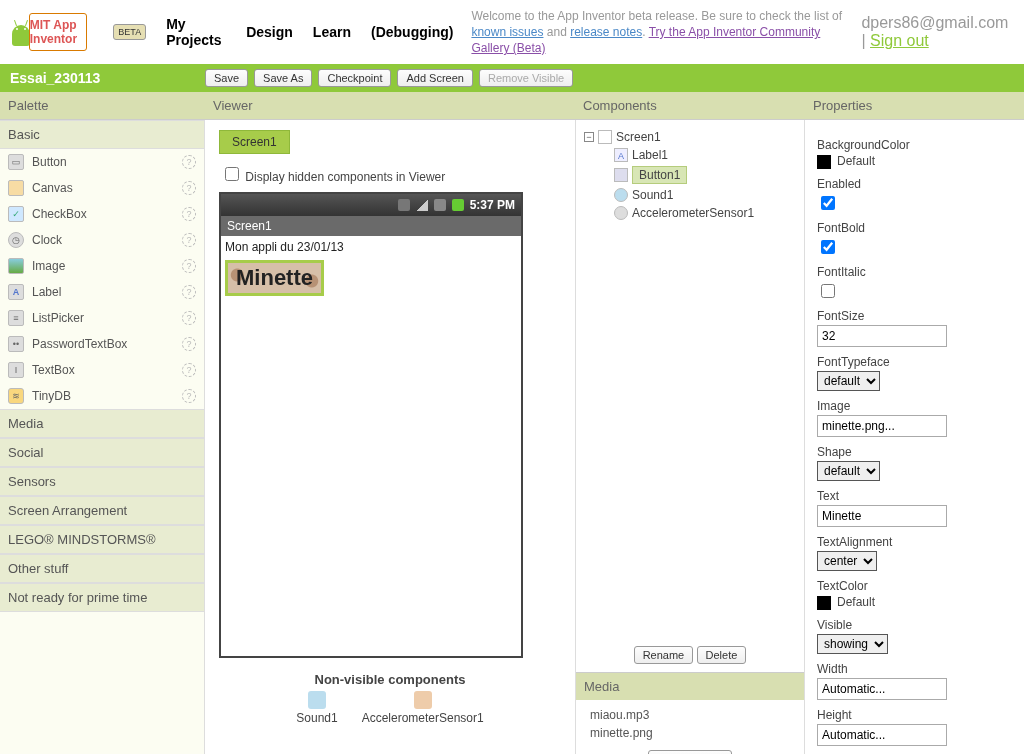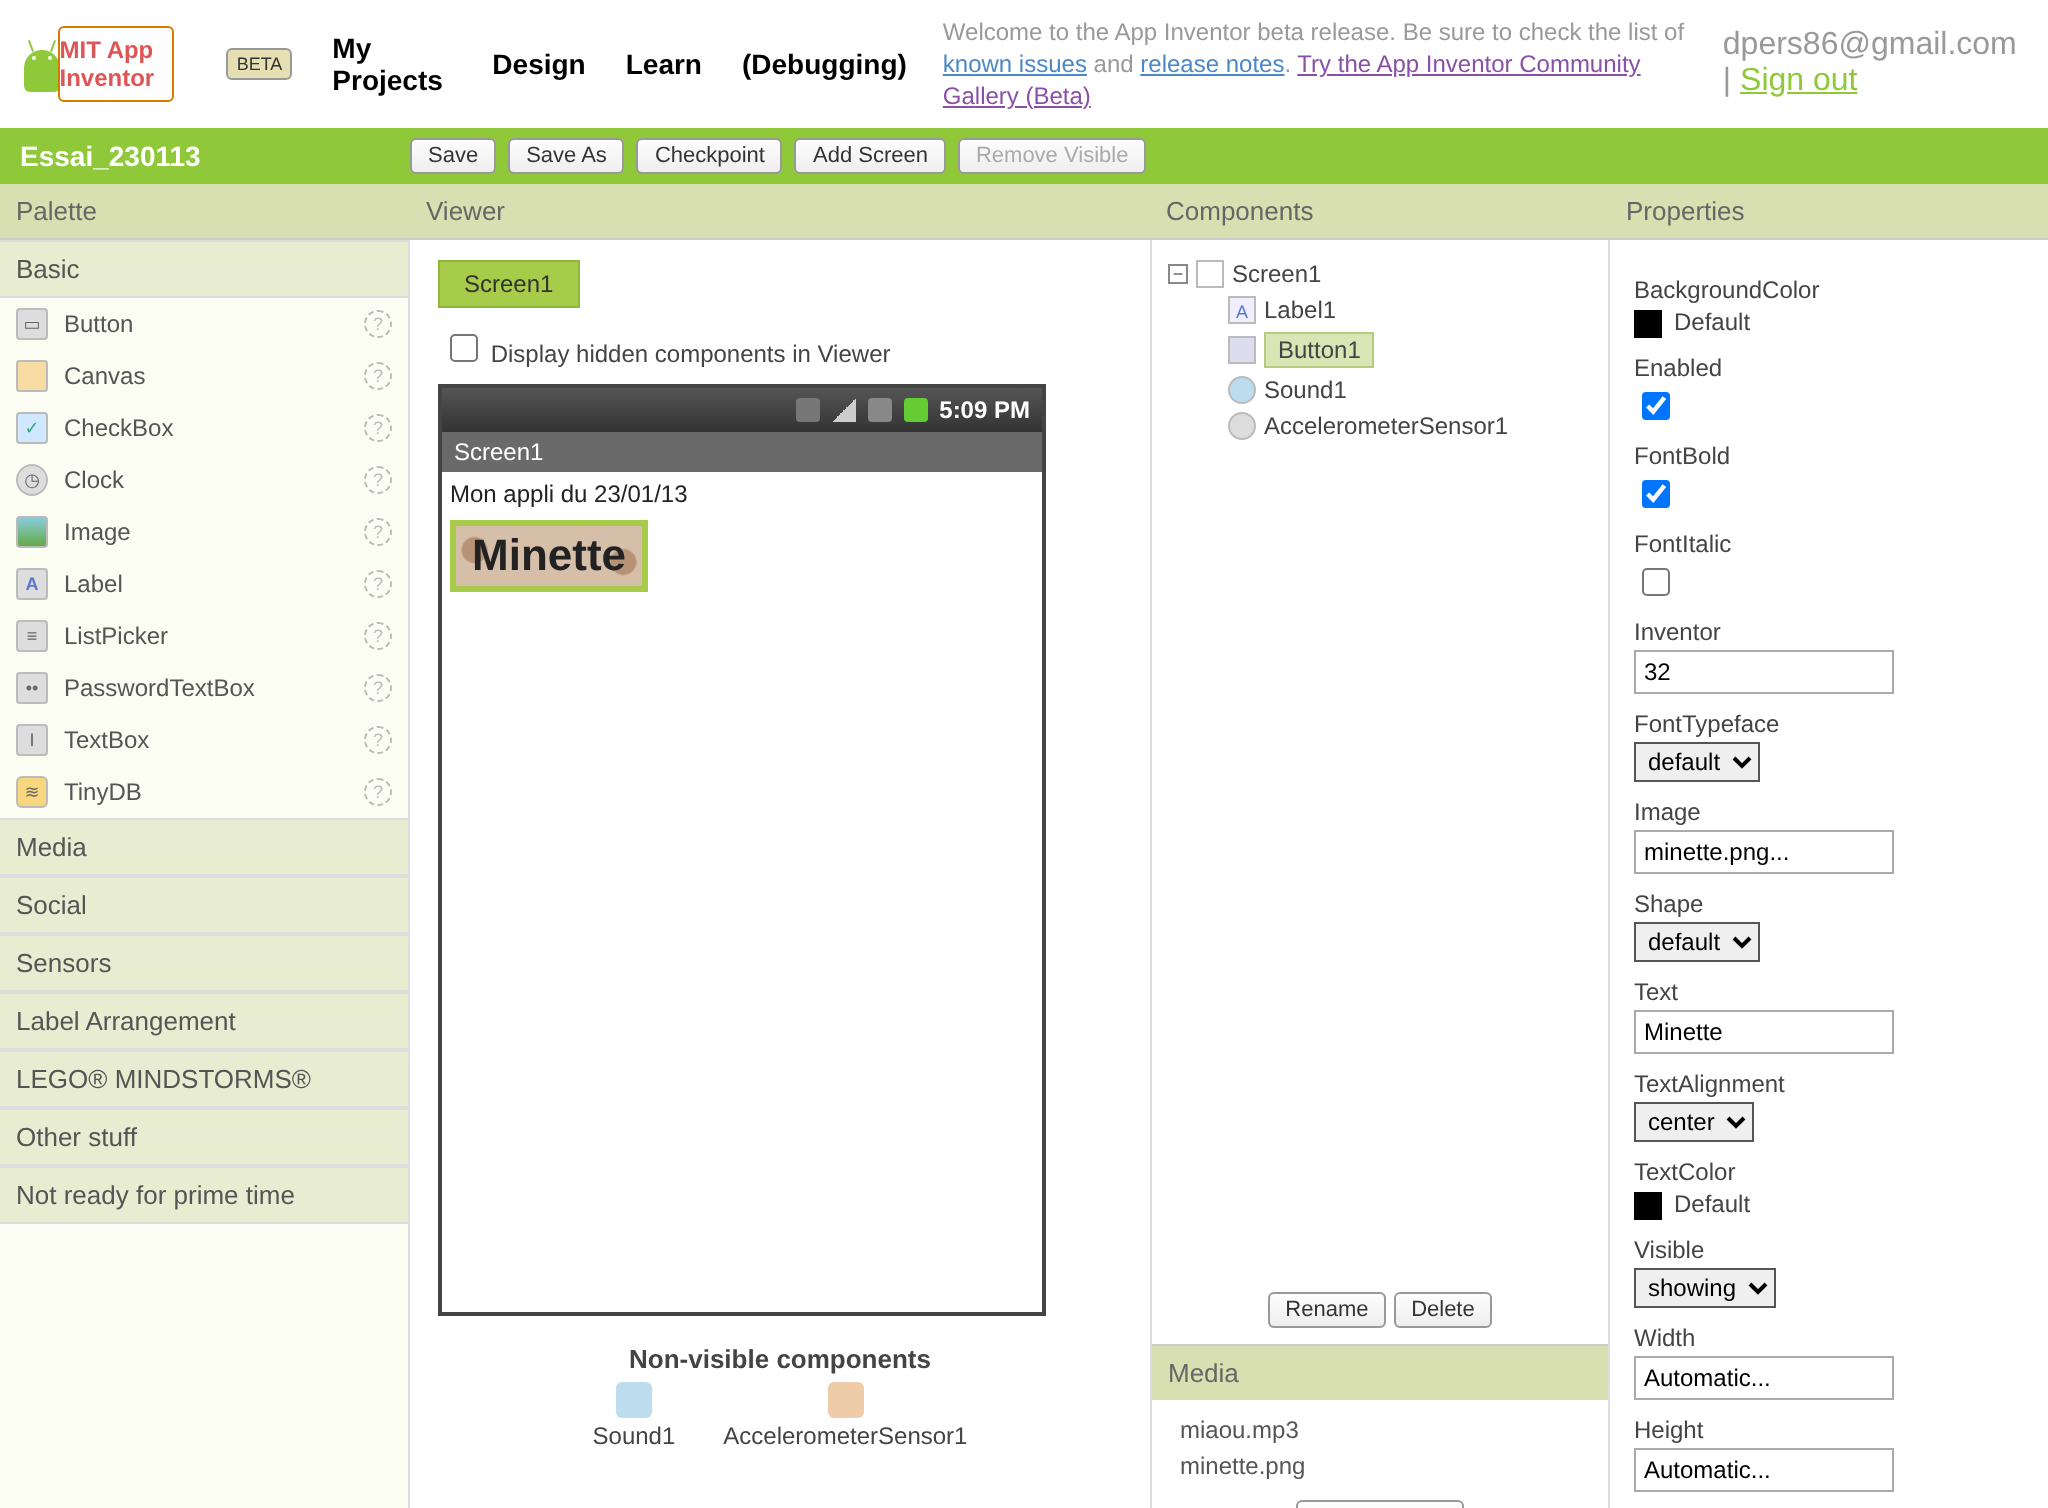--- a/index.html
+++ b/index.html
@@ -177,40 +177,40 @@
         <span class="help-q">?</span>
       </div>
     <div class="comp-row">
         <span class="comp-icon" style="background:#f9d77e;border-radius:3px;">≋</span>
         <span>TinyDB</span>
         <span class="help-q">?</span>
       </div>
     <div class="section-head">Media</div>
     <div class="section-head">Social</div>
     <div class="section-head">Sensors</div>
-    <div class="section-head">Label Arrangement</div>
+    <div class="section-head">Screen Arrangement</div>
     <div class="section-head">LEGO® MINDSTORMS®</div>
     <div class="section-head">Other stuff</div>
     <div class="section-head">Not ready for prime time</div>
   </div>
 
   <div class="viewer">
     <div class="viewer-body">
       <div class="screen-tab">Screen1</div>
       <div class="hidden-row">
         <input type="checkbox" class="chk" style="">
         <span>Display hidden components in Viewer</span>
       </div>
       <div class="phone-frame">
         <div class="status-bar">
           <span class="sb-icon" style="background:#777;border-radius:2px;"></span>
           <span class="sb-icon" style="background:linear-gradient(135deg,transparent 50%,#ccc 50%);"></span>
           <span class="sb-icon" style="background:#888;border-radius:2px;"></span>
           <span class="sb-icon" style="background:#6c3;border-radius:2px;"></span>
-          <span>5:09 PM</span>
+          <span>5:37 PM</span>
         </div>
         <div class="title-bar">Screen1</div>
         <div class="phone-content">
           <div class="label-text">Mon appli du 23/01/13</div>
           <div class="minette-btn">
             <div class="bg-pattern"></div>
             <span>Minette</span>
           </div>
         </div>
       </div>
@@ -271,21 +271,21 @@
 
       <div class="prop-label">Enabled</div>
       <input type="checkbox" checked="" class="chk" style="">
 
       <div class="prop-label">FontBold</div>
       <input type="checkbox" checked="" class="chk" style="">
 
       <div class="prop-label">FontItalic</div>
       <input type="checkbox" class="chk" style="">
 
-      <div class="prop-label">Inventor</div>
+      <div class="prop-label">FontSize</div>
       <input class="text-input" value="32" style="">
 
       <div class="prop-label">FontTypeface</div>
       <select><option>default</option></select>
 
       <div class="prop-label">Image</div>
       <input class="text-input" value="minette.png..." style="">
 
       <div class="prop-label">Shape</div>
       <select><option>default</option></select>

